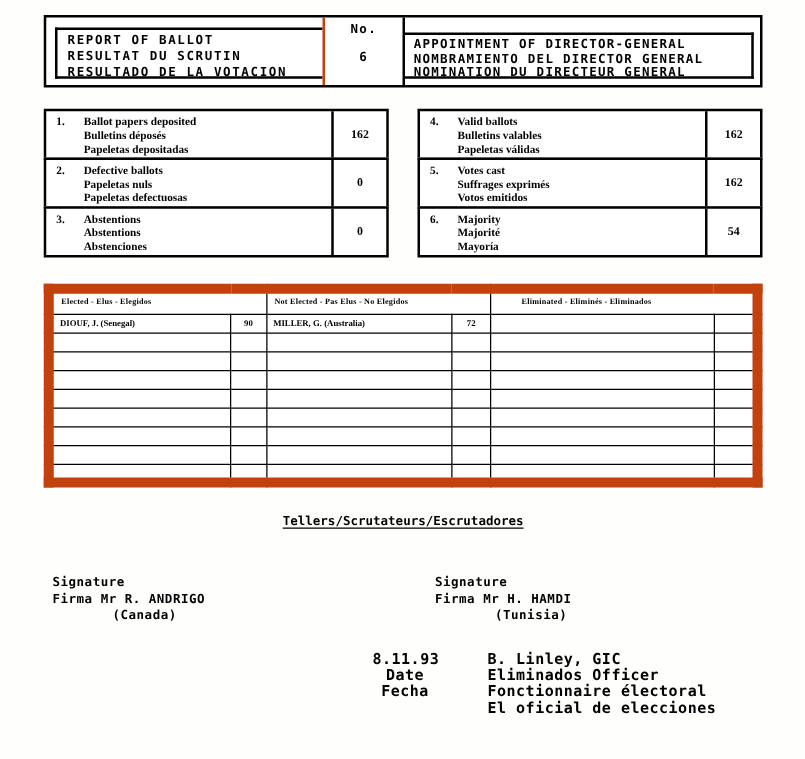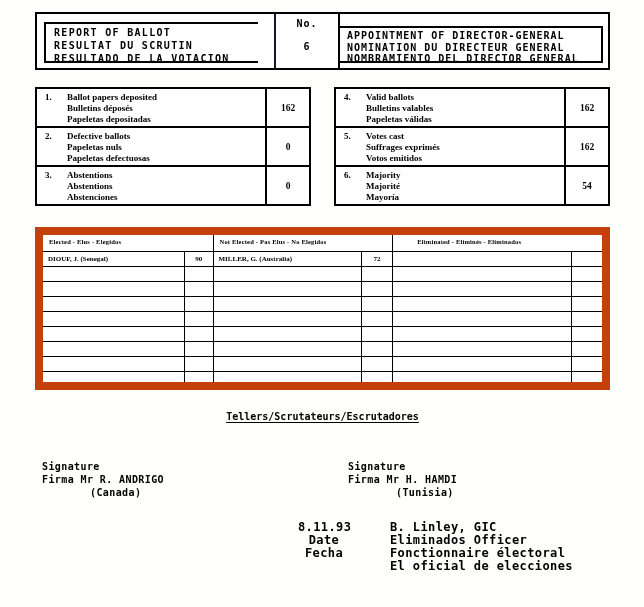--- a/index.html
+++ b/index.html
@@ -17,23 +17,23 @@
   .hdr { height:58px; border:2px solid #000; display:flex; background:#fff; }
   .hdr-left {
     flex:0 0 214px; margin:8px 0 5px 7px;
     border:2px solid #000; border-right:none;
     padding:2px 0 0 8px;
     font-weight:bold; font-size:10px; line-height:13px; letter-spacing:1.3px;
     white-space:nowrap;
   }
   .hdr-no {
     flex:0 0 66px;
-    border-left:2px solid #0f172a; border-right:2px solid #000;
+    border-left:2px solid #c2410c; border-right:2px solid #000;
     text-align:center; padding-top:4px;
-    font-weight:bold; font-size:10px; letter-spacing:1px;margin-left:16px;
+    font-weight:bold; font-size:10px; letter-spacing:1px;
   }
   .hdr-no .no-value { margin-top:12px; }
   .hdr-right {
     flex:1; margin:12px 5px 5px 0;
     border:2px solid #000; border-left:none;
     padding:2px 0 0 7px;
     font-weight:bold; font-size:10px; line-height:11.5px; letter-spacing:1px;
     white-space:nowrap;
   }
 
@@ -91,22 +91,22 @@
       <div>REPORT OF BALLOT</div>
       <div>RESULTAT DU SCRUTIN</div>
       <div>RESULTADO DE LA VOTACION</div>
     </div>
     <div class="hdr-no">
       <div class="no-label">No.</div>
       <div class="no-value">6</div>
     </div>
     <div class="hdr-right">
       <div>APPOINTMENT OF DIRECTOR-GENERAL</div>
+      <div>NOMBRAMIENTO DEL DIRECTOR GENERAL</div>
       <div>NOMINATION DU DIRECTEUR GENERAL</div>
-      <div>NOMBRAMIENTO DEL DIRECTOR GENERAL</div>
     </div>
   </div>
 
   <div class="counts">
     <div class="ccol">
       <div class="crow">
         <div class="clabel">
           <span class="cnum">1.</span>
           <span class="clines">
             <span class="cline">Ballot papers deposited</span>

